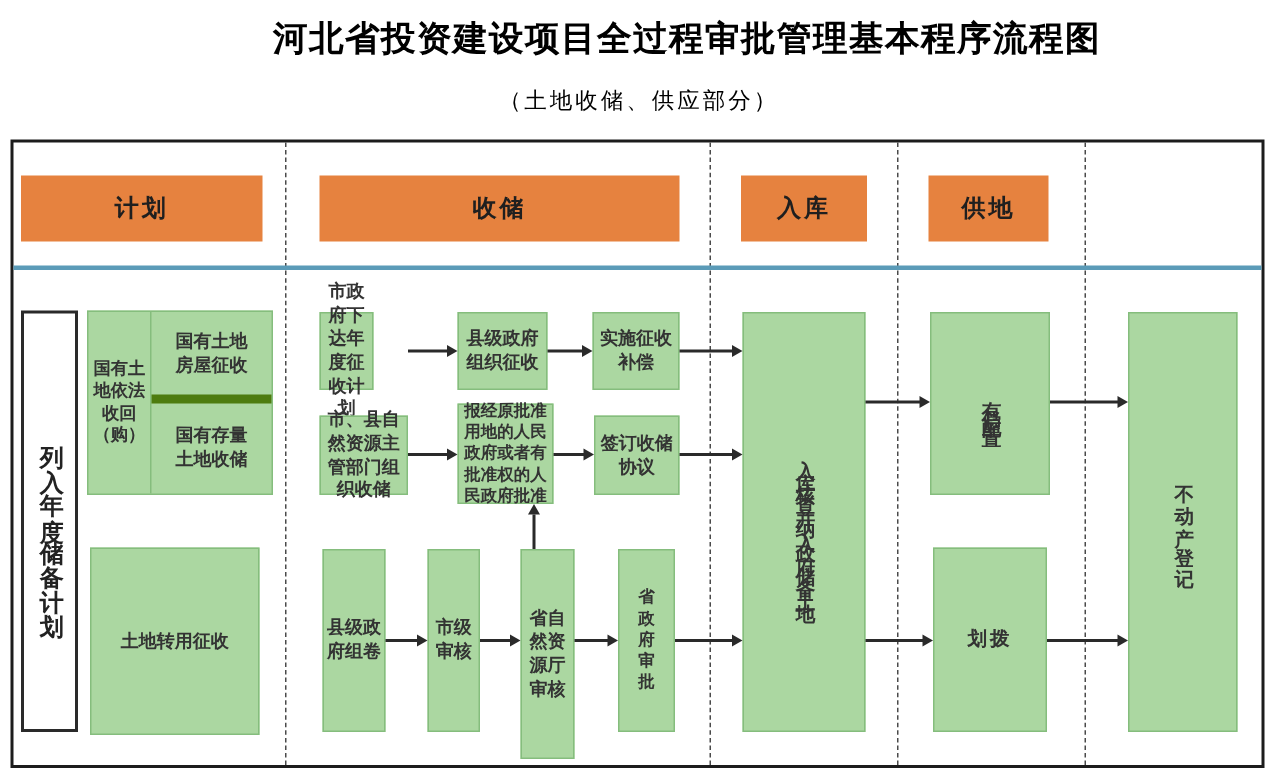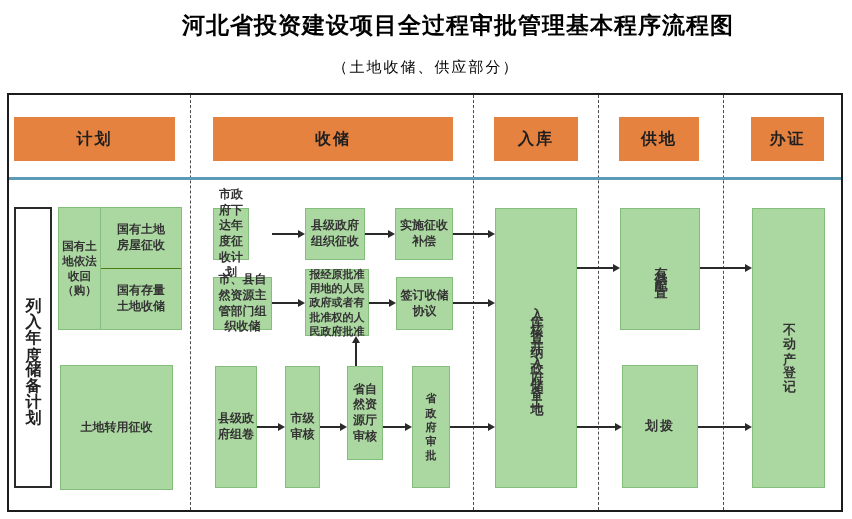--- a/index.html
+++ b/index.html
@@ -55,45 +55,44 @@
   <div class="frame"></div>
   <div class="vsep" style="left:190px;"></div>
   <div class="vsep" style="left:473px;"></div>
   <div class="vsep" style="left:598px;"></div>
   <div class="vsep" style="left:723px;"></div>
 
   <div class="hdr" style="left:14px;width:161px;">计划</div>
   <div class="hdr" style="left:213px;width:240px;">收储</div>
   <div class="hdr" style="left:494px;width:84px;">入库</div>
   <div class="hdr" style="left:619px;width:80px;">供地</div>
-  <div class="hdr" style="left:751px;width:73px;">办证</div>
 
   <div class="blueline"></div>
 
   <div class="whitebox vtxt" style="left:14px;top:207px;width:38px;height:281px;letter-spacing:16px;">列入年度储备计划</div>
 
   <div class="gbox" style="left:58px;top:207px;width:124px;height:123px;padding:0;">
     <div class="cell" style="left:0;top:0;width:42px;height:121px;border-right:1px solid #85bd7d;font-size:11.5px;padding:0 5px;">国有土地依法收回（购）</div>
-    <div class="cell" style="left:42px;top:0;width:80px;height:61px;border-bottom:1px solid #4d7c0f;font-size:12px;padding:0 14px;">国有土地房屋征收</div>
+    <div class="cell" style="left:42px;top:0;width:80px;height:61px;border-bottom:6px solid #4d7c0f;font-size:12px;padding:0 14px;">国有土地房屋征收</div>
     <div class="cell" style="left:42px;top:61px;width:80px;height:60px;font-size:12px;padding:0 14px;">国有存量土地收储</div>
   </div>
 
   <div class="gbox" style="left:60px;top:365px;width:113px;height:125px;">土地转用征收</div>
 
   <div class="gbox" style="left:213px;top:208px;width:36px;height:52px;">市政府下达年度征收计划</div>
   <div class="gbox" style="left:305px;top:208px;width:60px;height:52px;">县级政府组织征收</div>
   <div class="gbox" style="left:395px;top:208px;width:58px;height:52px;">实施征收补偿</div>
 
   <div class="gbox" style="left:213px;top:277px;width:59px;height:53px;">市、县自然资源主管部门组织收储</div>
   <div class="gbox" style="left:305px;top:269px;width:64px;height:67px;font-size:11px;">报经原批准用地的人民政府或者有批准权的人民政府批准</div>
   <div class="gbox" style="left:396px;top:277px;width:57px;height:53px;">签订收储协议</div>
 
   <div class="gbox" style="left:285px;top:366px;width:35px;height:122px;">市级审核</div>
   <div class="gbox" style="left:215px;top:366px;width:42px;height:122px;">县级政府组卷</div>
-  <div class="gbox" style="left:347px;top:366px;width:36px;height:94px;">省自然资源厅审核</div>
+  <div class="gbox" style="left:347px;top:366px;width:36px;height:140px;">省自然资源厅审核</div>
   <div class="gbox" style="left:412px;top:366px;width:38px;height:122px;font-size:11px;padding:14px;">省政府审批</div>
 
   <div class="gbox vtxt" style="left:495px;top:208px;width:82px;height:280px;font-size:13px;letter-spacing:8px;">入库核查并纳入政府储备土地</div>
 
   <div class="gbox vtxt" style="left:620px;top:208px;width:80px;height:122px;font-size:13px;letter-spacing:6px;">有偿配置</div>
   <div class="gbox" style="left:622px;top:365px;width:76px;height:123px;font-size:13px;letter-spacing:2px;">划拨</div>
 
   <div class="gbox vtxt" style="left:752px;top:208px;width:73px;height:280px;font-size:13px;letter-spacing:14px;">不动产登记</div>
 
   <div class="hl" style="left:272px;top:233px;width:27px;"></div>

